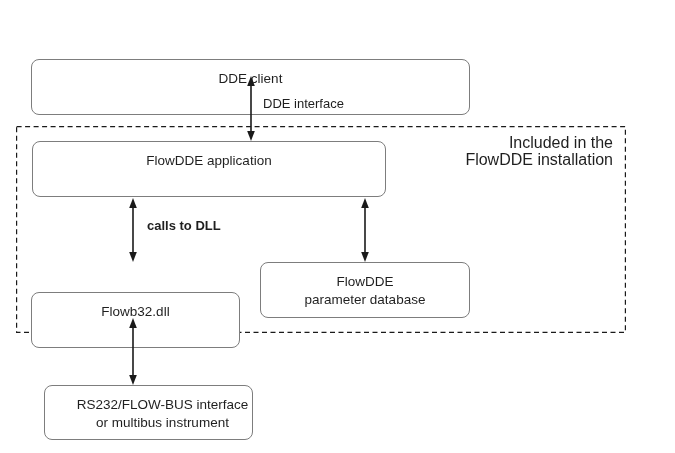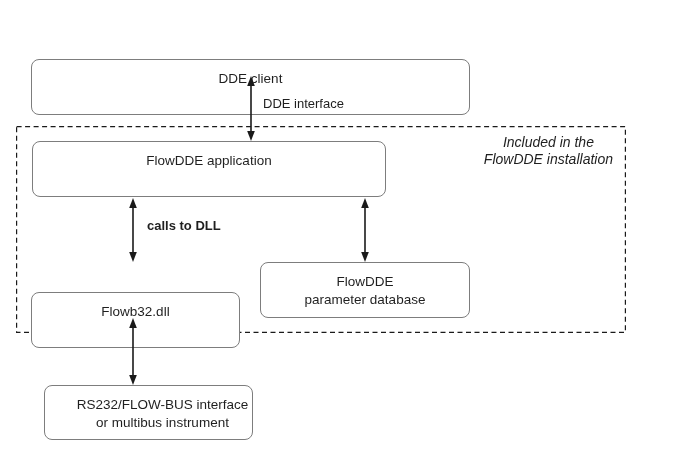--- a/index.html
+++ b/index.html
@@ -42,24 +42,23 @@
   .arrow line { stroke: var(--line); stroke-width: 1.6; }
   .arrow polygon { fill: var(--line); }
   .edge-label {
     position: absolute;
     font-size: 13px;
     white-space: nowrap;
     color: var(--text);
   }
   .annotation {
     position: absolute;
-    font-size: 14px;
-    font-style: italic;
+    font-size: 16px;
     line-height: 17px;
-    text-align: center;
+    text-align: right;
     white-space: nowrap;
     color: var(--text);
   }
   .annotation span { display: block; }
 </style>
 </head>
 <body>
 
 <div class="canvas">
 

